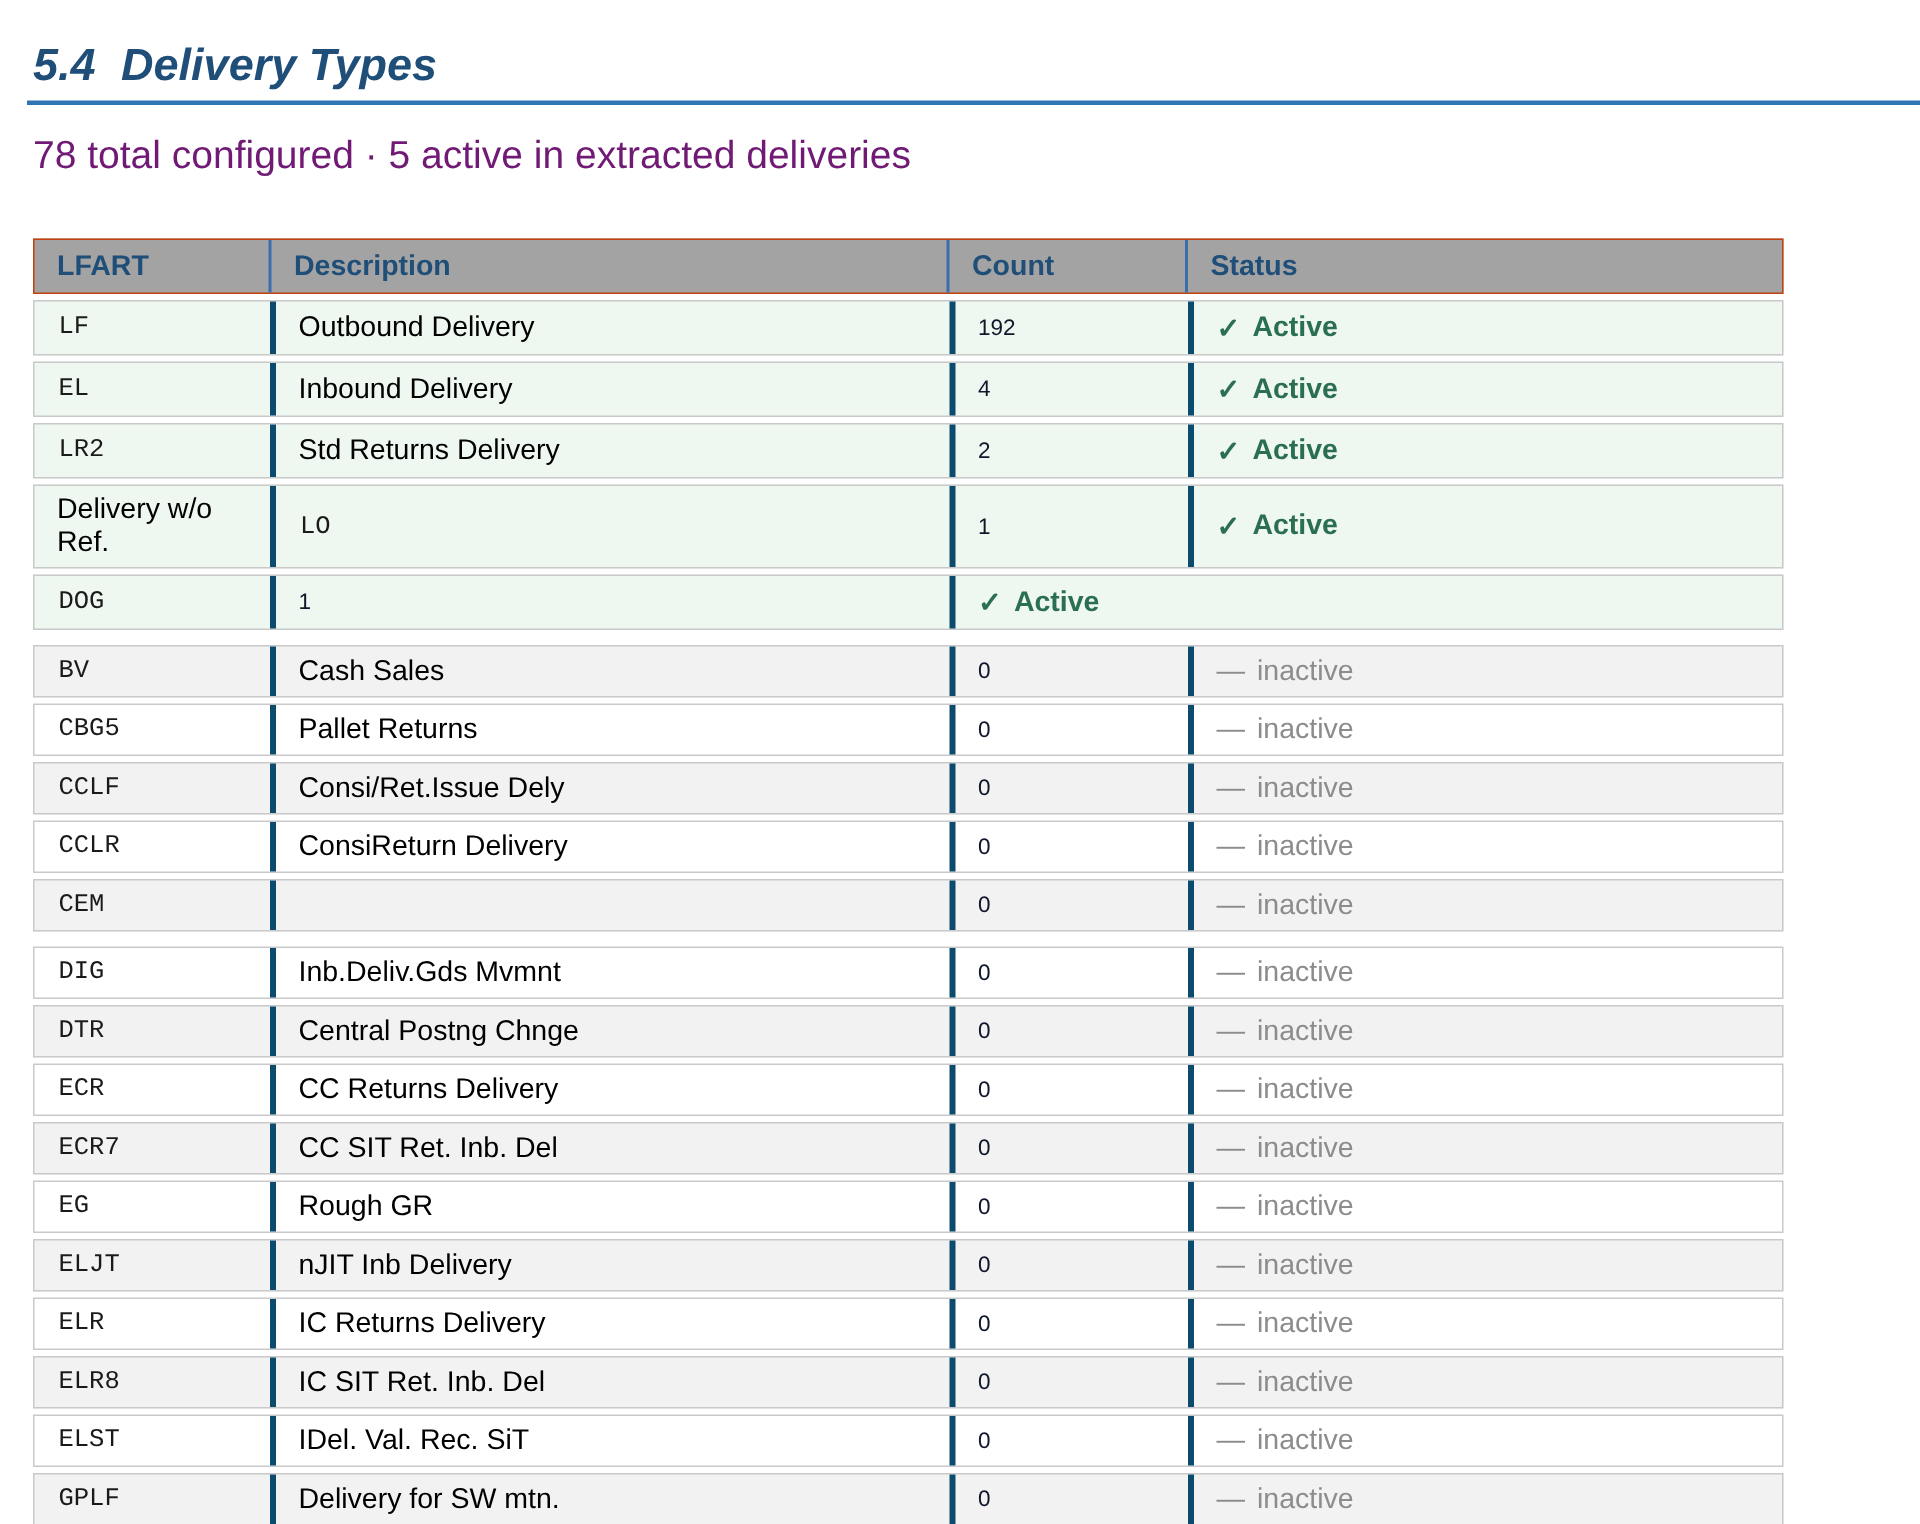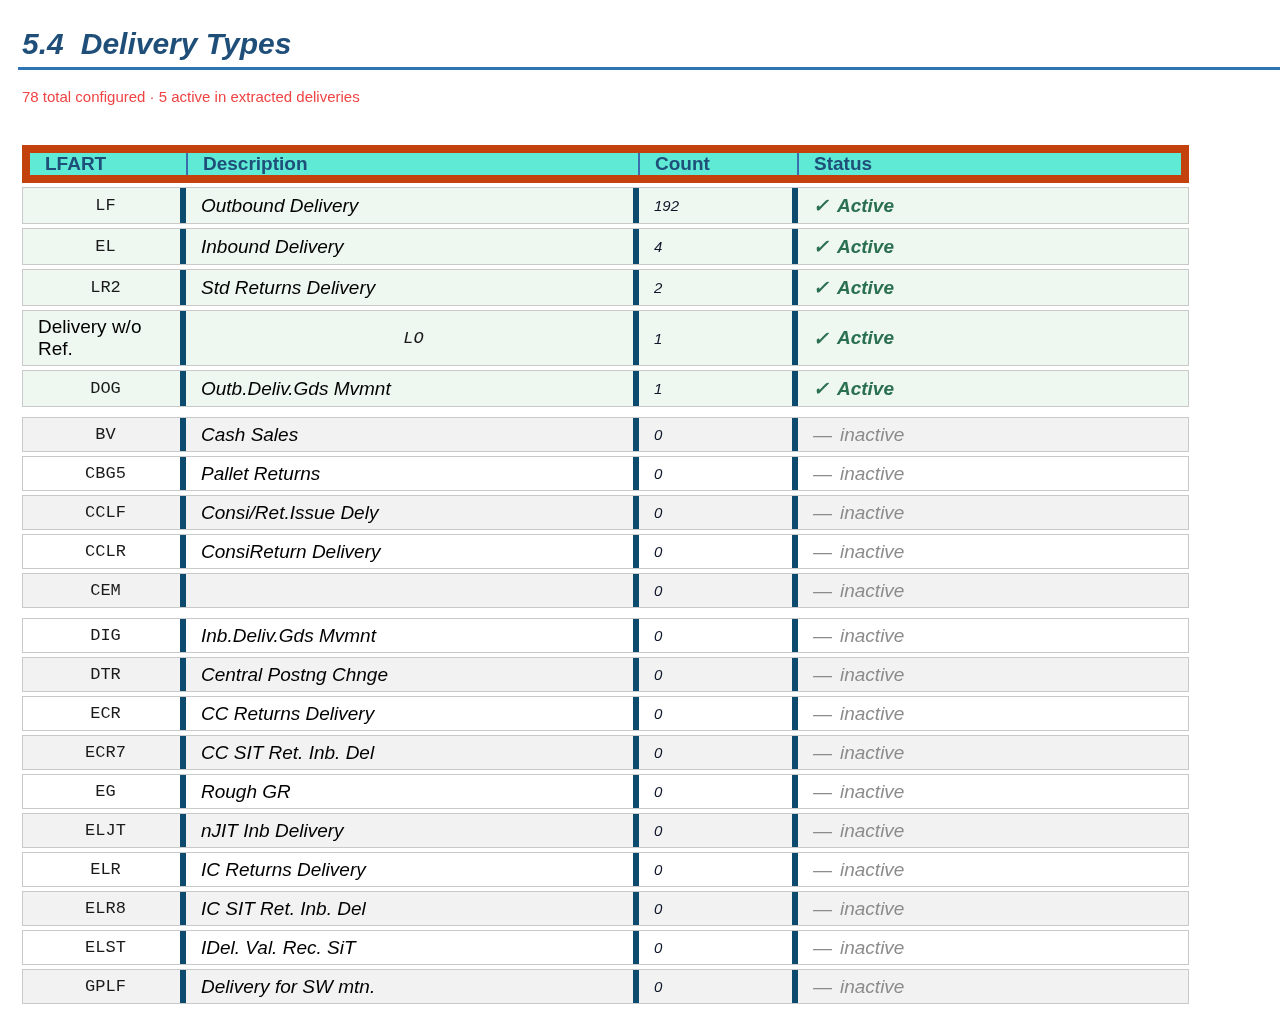--- a/index.html
+++ b/index.html
@@ -21,32 +21,32 @@
   .heading .num { margin-right: 17px; }
   .heading-rule {
     margin: 5px 0 0 18px;
     width: 1262px;
     height: 3px;
     background: #2e75b6;
     border: none;
   }
   .subtitle {
     margin: 18px 0 0 22px;
-    font-size: 15px;
-    color: #ef4444;
+    font-size: 26px;
+    color: #701a75;
   }
   .dtable {
     margin: 40px 0 0 22px;
     width: 1167px;
   }
   .thead {
     display: grid;
     grid-template-columns: 156px 452px 159px 1fr;
-    background: #5eead4;
-    border: 8px solid #c2410c;
+    background: #a3a3a3;
+    border: 1px solid #c2410c;
     min-height: 37px;
     align-items: stretch;
   }
   .thead .hcell {
     display: flex;
     align-items: center;
     padding-left: 15px;
     font-size: 19px;
     font-weight: bold;
     color: #1f4e79;
@@ -62,27 +62,26 @@
   }
   .row.gap-before { margin-top: 10px; }
   .row.active { background: #eef7f0; min-height: 37px; }
   .row.inactive { min-height: 35px; }
   .row.inactive.shade { background: #f2f2f2; }
   .cell {
     display: flex;
     align-items: center;
     padding: 5px 8px 5px 15px;
   }
-  .cell + .cell { border-left: 6px solid #0c4a6e; font-style: italic; }
+  .cell + .cell { border-left: 4px solid #0c4a6e; }
   .cell.code {
     font-family: "Liberation Mono", "DejaVu Sans Mono", monospace;
     font-size: 17px;
     color: #1a1a1a;
     padding-left: 16px;
-    justify-content: center;
   }
   .cell.desc  { font-size: 19px; color: #000; }
   .cell.count { font-size: 15px; color: #0f172a; }
   .cell.status { font-size: 19px; }
   .row.active .cell.status { color: #2a7050; font-weight: bold; }
   .row.inactive .cell.status { color: #8c8c8c; font-weight: normal; }
   .status-icon { margin-right: 8px; }
 </style>
 </head>
 <body>
@@ -159,23 +158,20 @@
     </div>
     <div class="cell status">
       <span class="status-icon">✓</span>
       <span class="status-label">Active</span>
     </div>
   </div>
       <div class="row active">
     <div class="cell code">
       <span>DOG</span>
     </div>
-    <div class="cell desc">
-      <span>Outb.Deliv.Gds Mvmnt</span>
-    </div>
     <div class="cell count">
       <span>1</span>
     </div>
     <div class="cell status">
       <span class="status-icon">✓</span>
       <span class="status-label">Active</span>
     </div>
   </div>
       <div class="row inactive shade gap-before">
     <div class="cell code">

